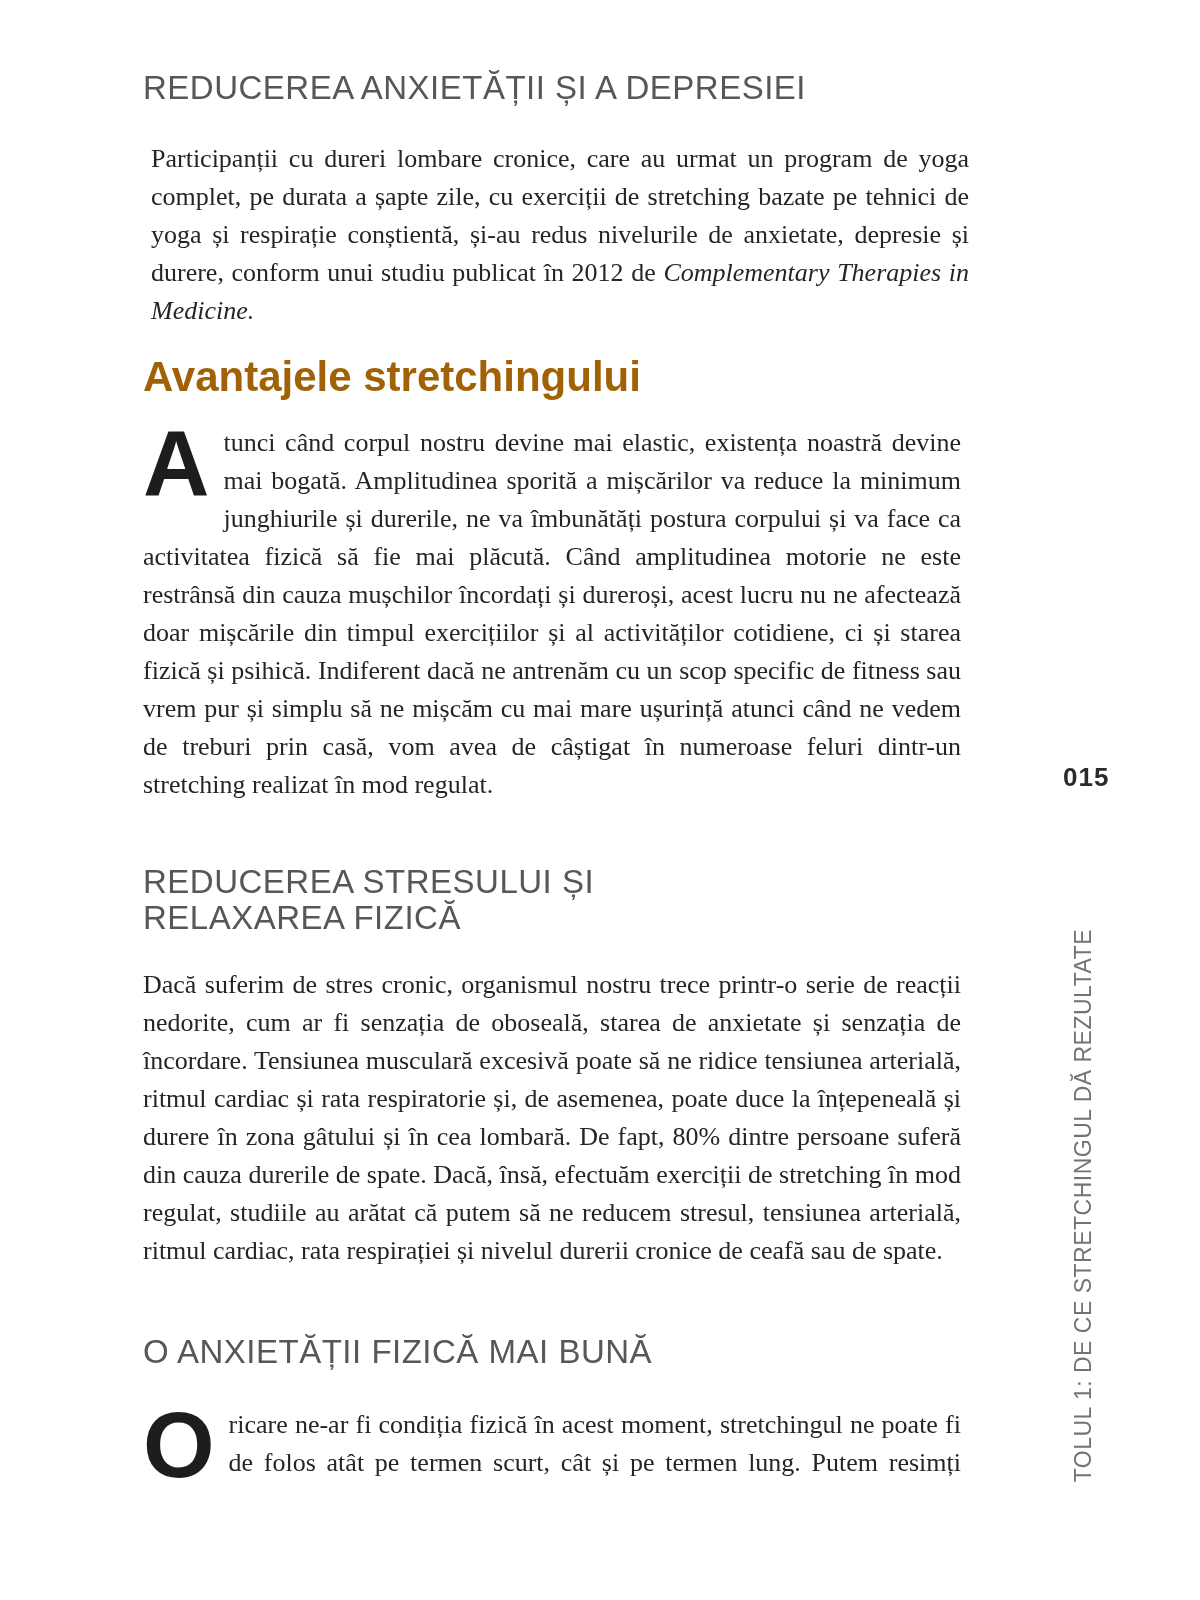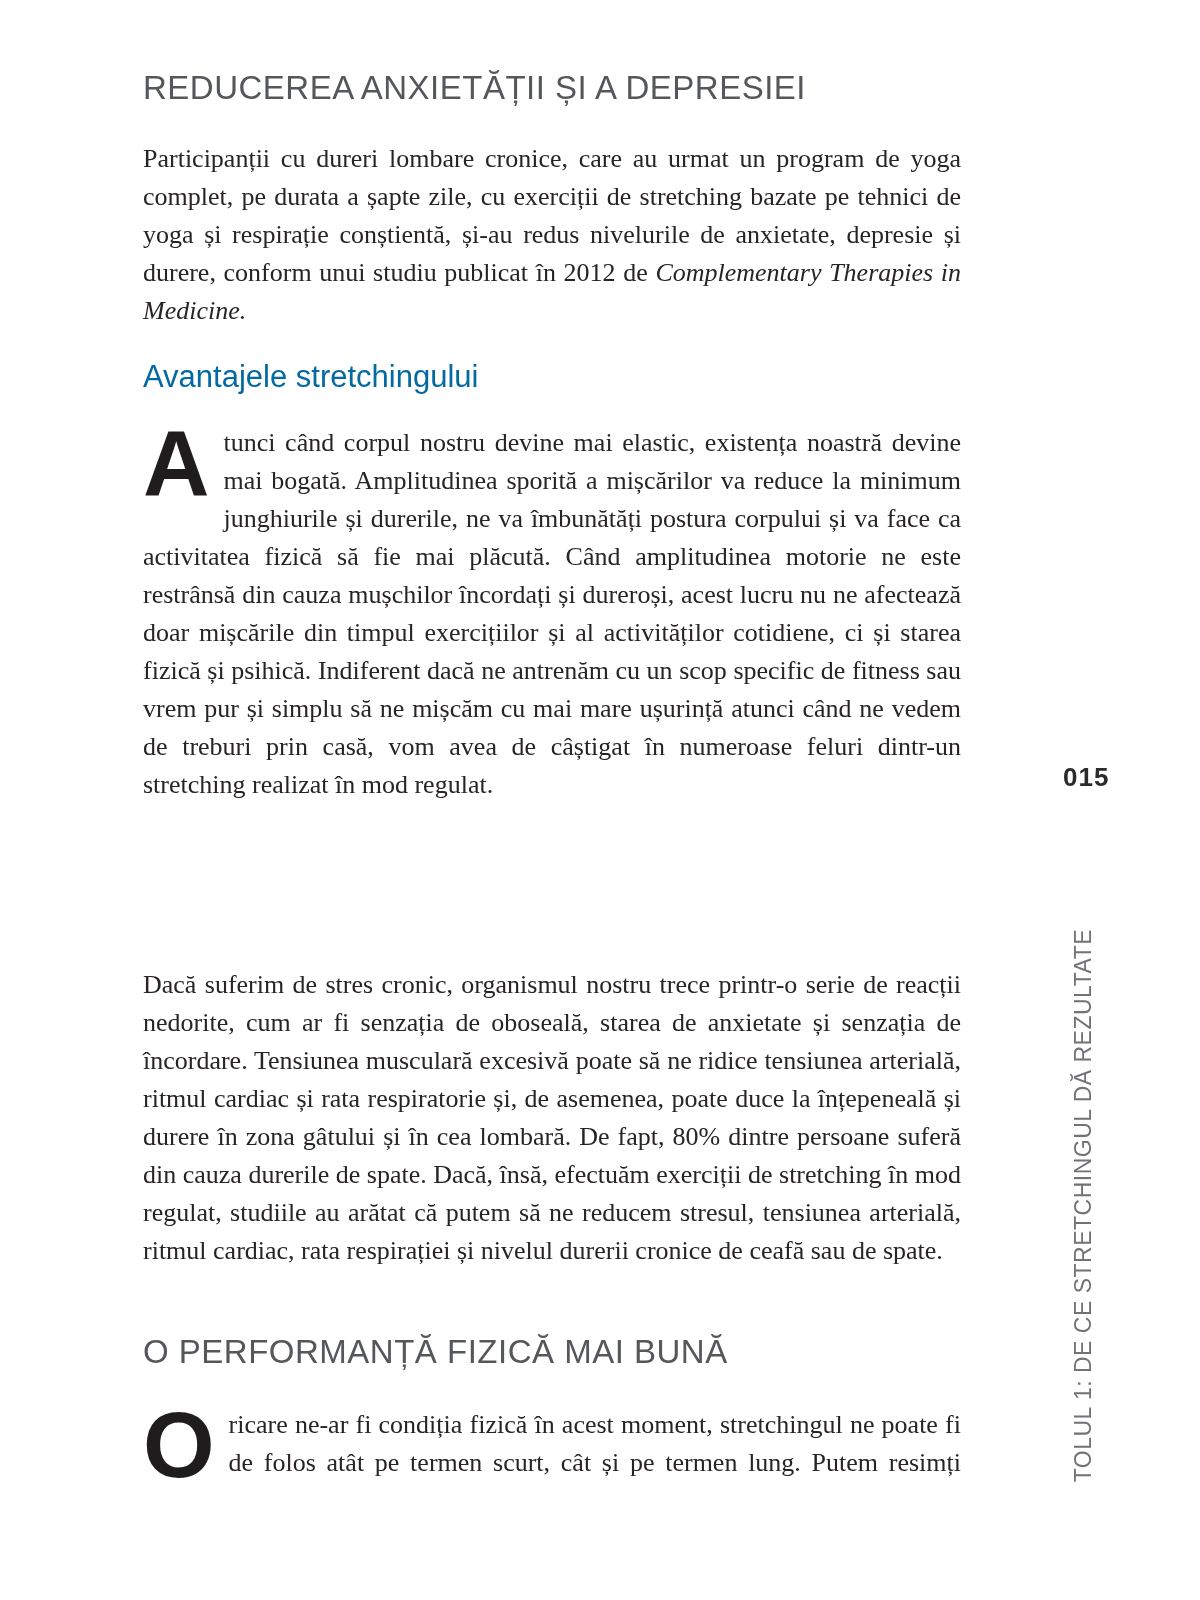--- a/index.html
+++ b/index.html
@@ -20,24 +20,24 @@
   .section-heading {
     font-family: "Liberation Sans", "DejaVu Sans", sans-serif;
     font-weight: 400;
     font-size: 33px;
     line-height: 36px;
     letter-spacing: 0.5px;
     color: #55575b;
   }
   .sub-heading {
     font-family: "Liberation Sans", "DejaVu Sans", sans-serif;
-    font-weight: 400;
-    font-size: 31px;
+    font-weight: 700;
+    font-size: 42px;
     line-height: 34px;
-    color: #0369a1;
+    color: #a16207;
   }
   .body-text {
     font-size: 26px;
     line-height: 38px;
     color: #282425;
     text-align: justify;
   }
   .body-text em {
     font-style: italic;
   }
@@ -77,30 +77,31 @@
     white-space: nowrap;
   }
 </style>
 </head>
 <body>
 
 <div class="page">
 
   <h2 class="col section-heading" style="top: 70px;">REDUCEREA ANXIETĂȚII ȘI A DEPRESIEI</h2>
 
-  <p class="col body-text" style="top: 140px;"><span>Participanții cu dureri lombare cronice, care au urmat un program de yoga complet, pe durata a șapte zile, cu exerciții de stretching bazate pe tehnici de yoga și respirație conștientă, și-au redus nivelurile de anxietate, depresie și durere, conform unui studiu publicat în 2012 de</span> <em>Complementary Therapies in Medicine.</em></p>
+  <p class="col body-text" style="top: 140px; margin-left: 8px;"><span>Participanții cu dureri lombare cronice, care au urmat un program de yoga complet, pe durata a șapte zile, cu exerciții de stretching bazate pe tehnici de yoga și respirație conștientă, și-au redus nivelurile de anxietate, depresie și durere, conform unui studiu publicat în 2012 de</span> <em>Complementary Therapies in Medicine.</em></p>
 
   <h2 class="col sub-heading" style="top: 360px;">Avantajele stretchingului</h2>
 
   <p class="col body-text" style="top: 424px;"><span class="dropcap">A</span><span>tunci când corpul nostru devine mai elastic, existența noastră devine mai bogată. Amplitudinea sporită a mișcărilor va reduce la minimum junghiurile și durerile, ne va îmbunătăți postura corpului și va face ca activitatea fizică să fie mai plăcută. Când amplitudinea motorie ne este restrânsă din cauza mușchilor încordați și dureroși, acest lucru nu ne afectează doar mișcările din timpul exercițiilor și al activităților cotidiene, ci și starea fizică și psihică. Indiferent dacă ne antrenăm cu un scop specific de fitness sau vrem pur și simplu să ne mișcăm cu mai mare ușurință atunci când ne vedem de treburi prin casă, vom avea de câștigat în numeroase feluri dintr-un stretching realizat în mod regulat.</span></p>
 
+  <h2 class="col section-heading" style="top: 864px;"><span>REDUCEREA STRESULUI ȘI</span><br><span>RELAXAREA FIZICĂ</span></h2>
 
   <p class="col body-text" style="top: 966px;">Dacă suferim de stres cronic, organismul nostru trece printr-o serie de reacții nedorite, cum ar fi senzația de oboseală, starea de anxietate și senzația de încordare. Tensiunea musculară excesivă poate să ne ridice tensiunea arterială, ritmul cardiac și rata respiratorie și, de asemenea, poate duce la înțepeneală și durere în zona gâtului și în cea lombară. De fapt, 80% dintre persoane suferă din cauza durerile de spate. Dacă, însă, efectuăm exerciții de stretching în mod regulat, studiile au arătat că putem să ne reducem stresul, tensiunea arterială, ritmul cardiac, rata respirației și nivelul durerii cronice de ceafă sau de spate.</p>
 
-  <h2 class="col section-heading" style="top: 1334px;">O PERFORMANȚĂ FIZICĂ MAI BUNĂ</h2>
+  <h2 class="col section-heading" style="top: 1334px;">O ANXIETĂȚII FIZICĂ MAI BUNĂ</h2>
 
   <p class="col body-text" style="top: 1406px;"><span class="dropcap">O</span><span>ricare ne-ar fi condiția fizică în acest moment, stretchingul ne poate fi de folos atât pe termen scurt, cât și pe termen lung. Putem resimți foloasele pe termen scurt imediat ce am terminat de făcut exercițiile, și, de asemenea, după numai 7 până la 4 ședințe ale</span></p>
 
   <div class="page-number">015</div>
 
   <div class="chapter-vertical">CAPITOLUL 1: DE CE STRETCHINGUL DĂ REZULTATE</div>
 
 </div>
 
 </body></html>

